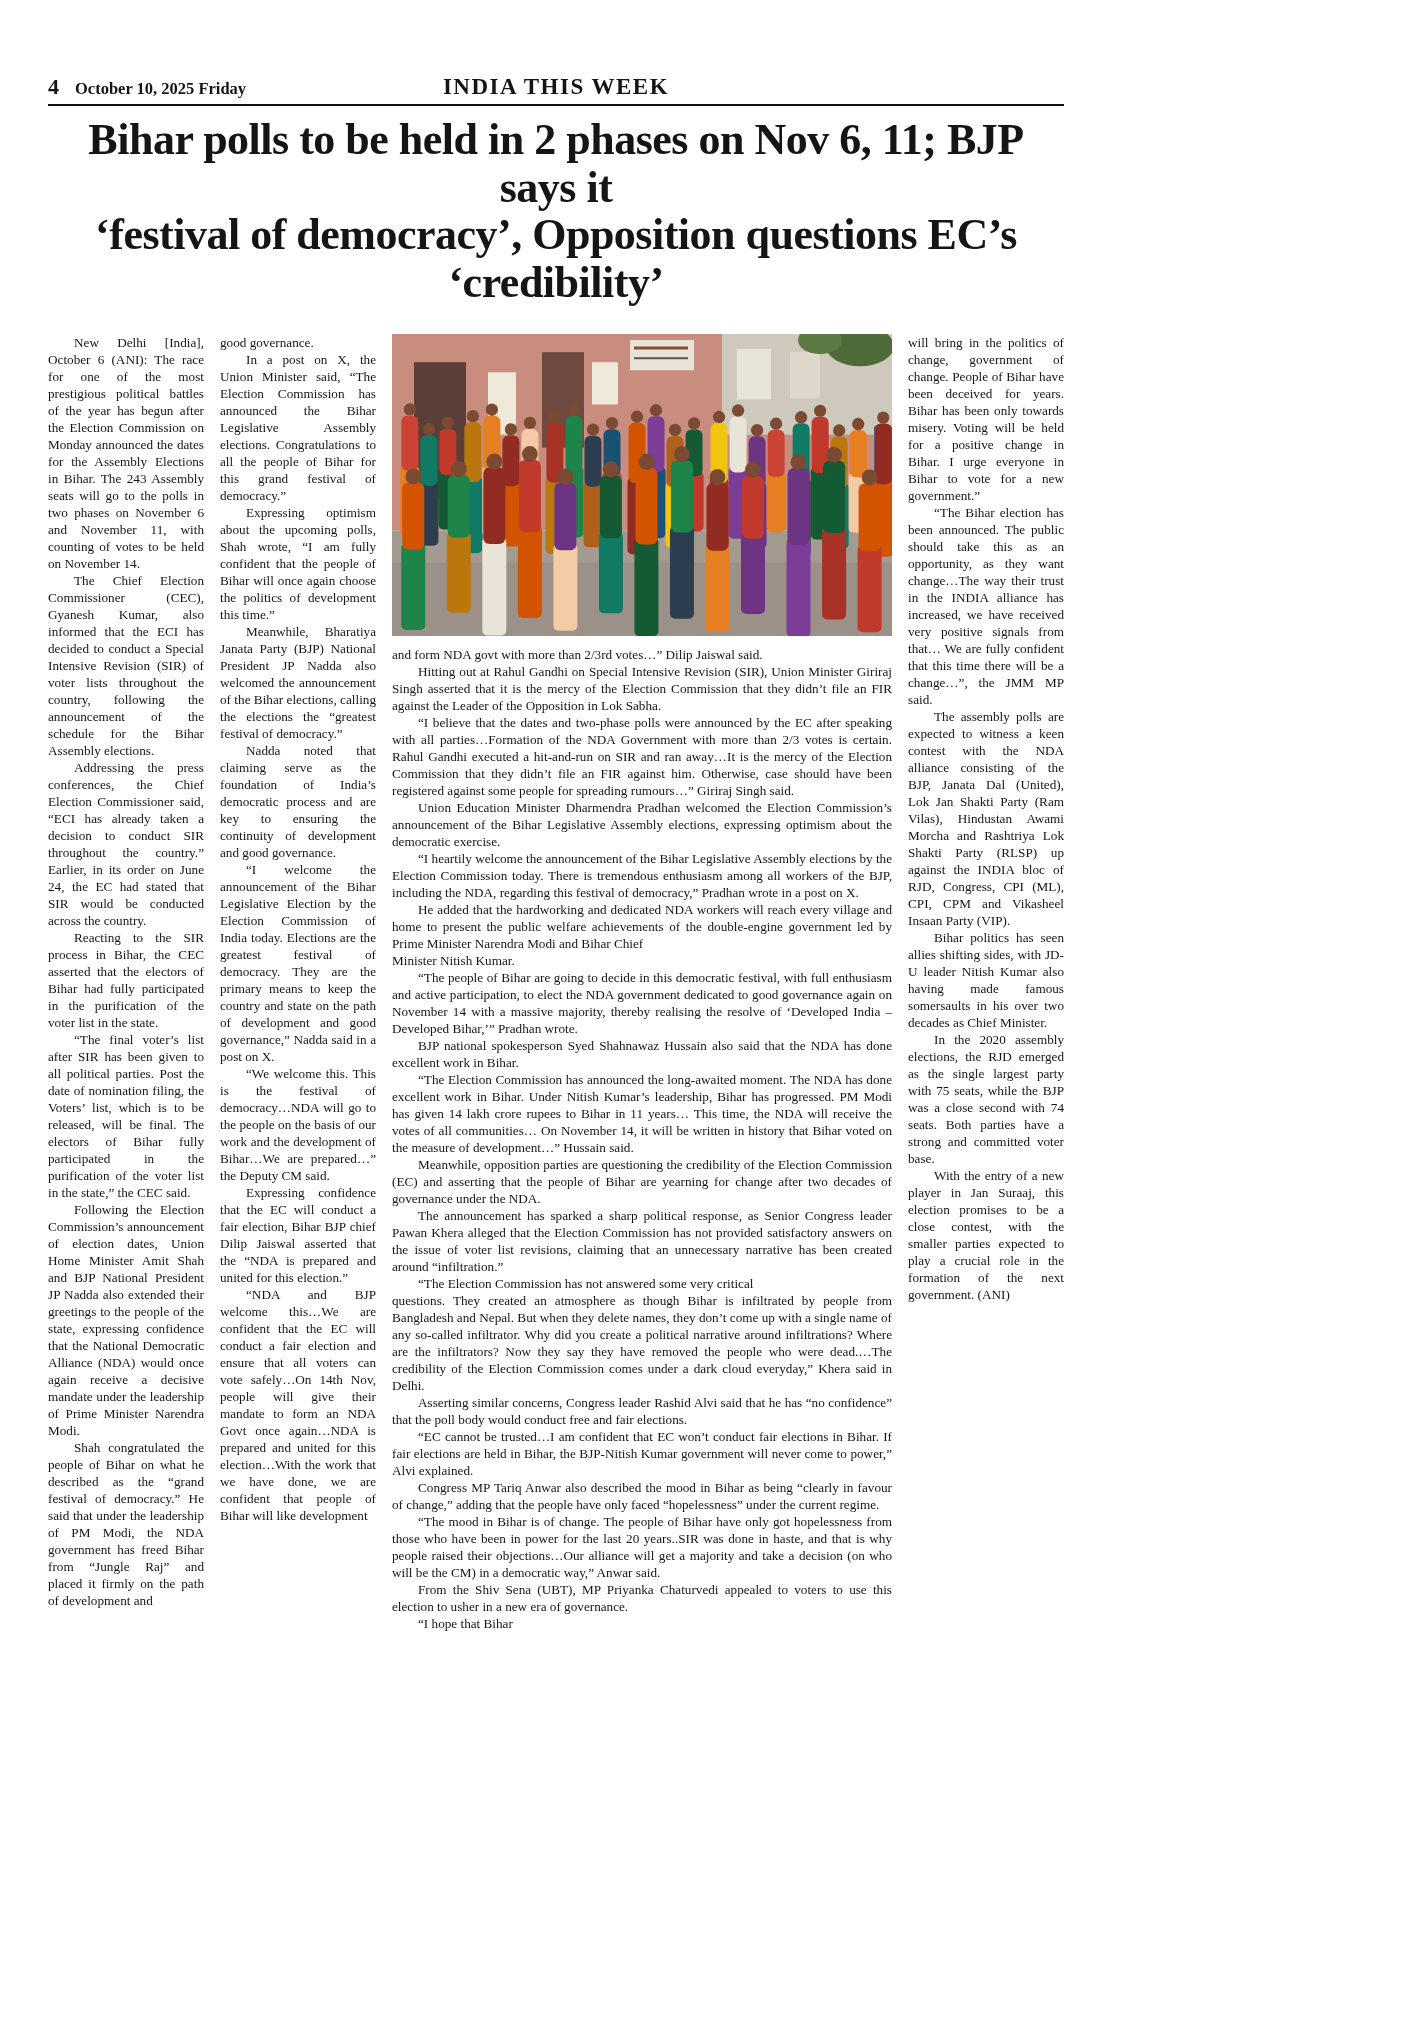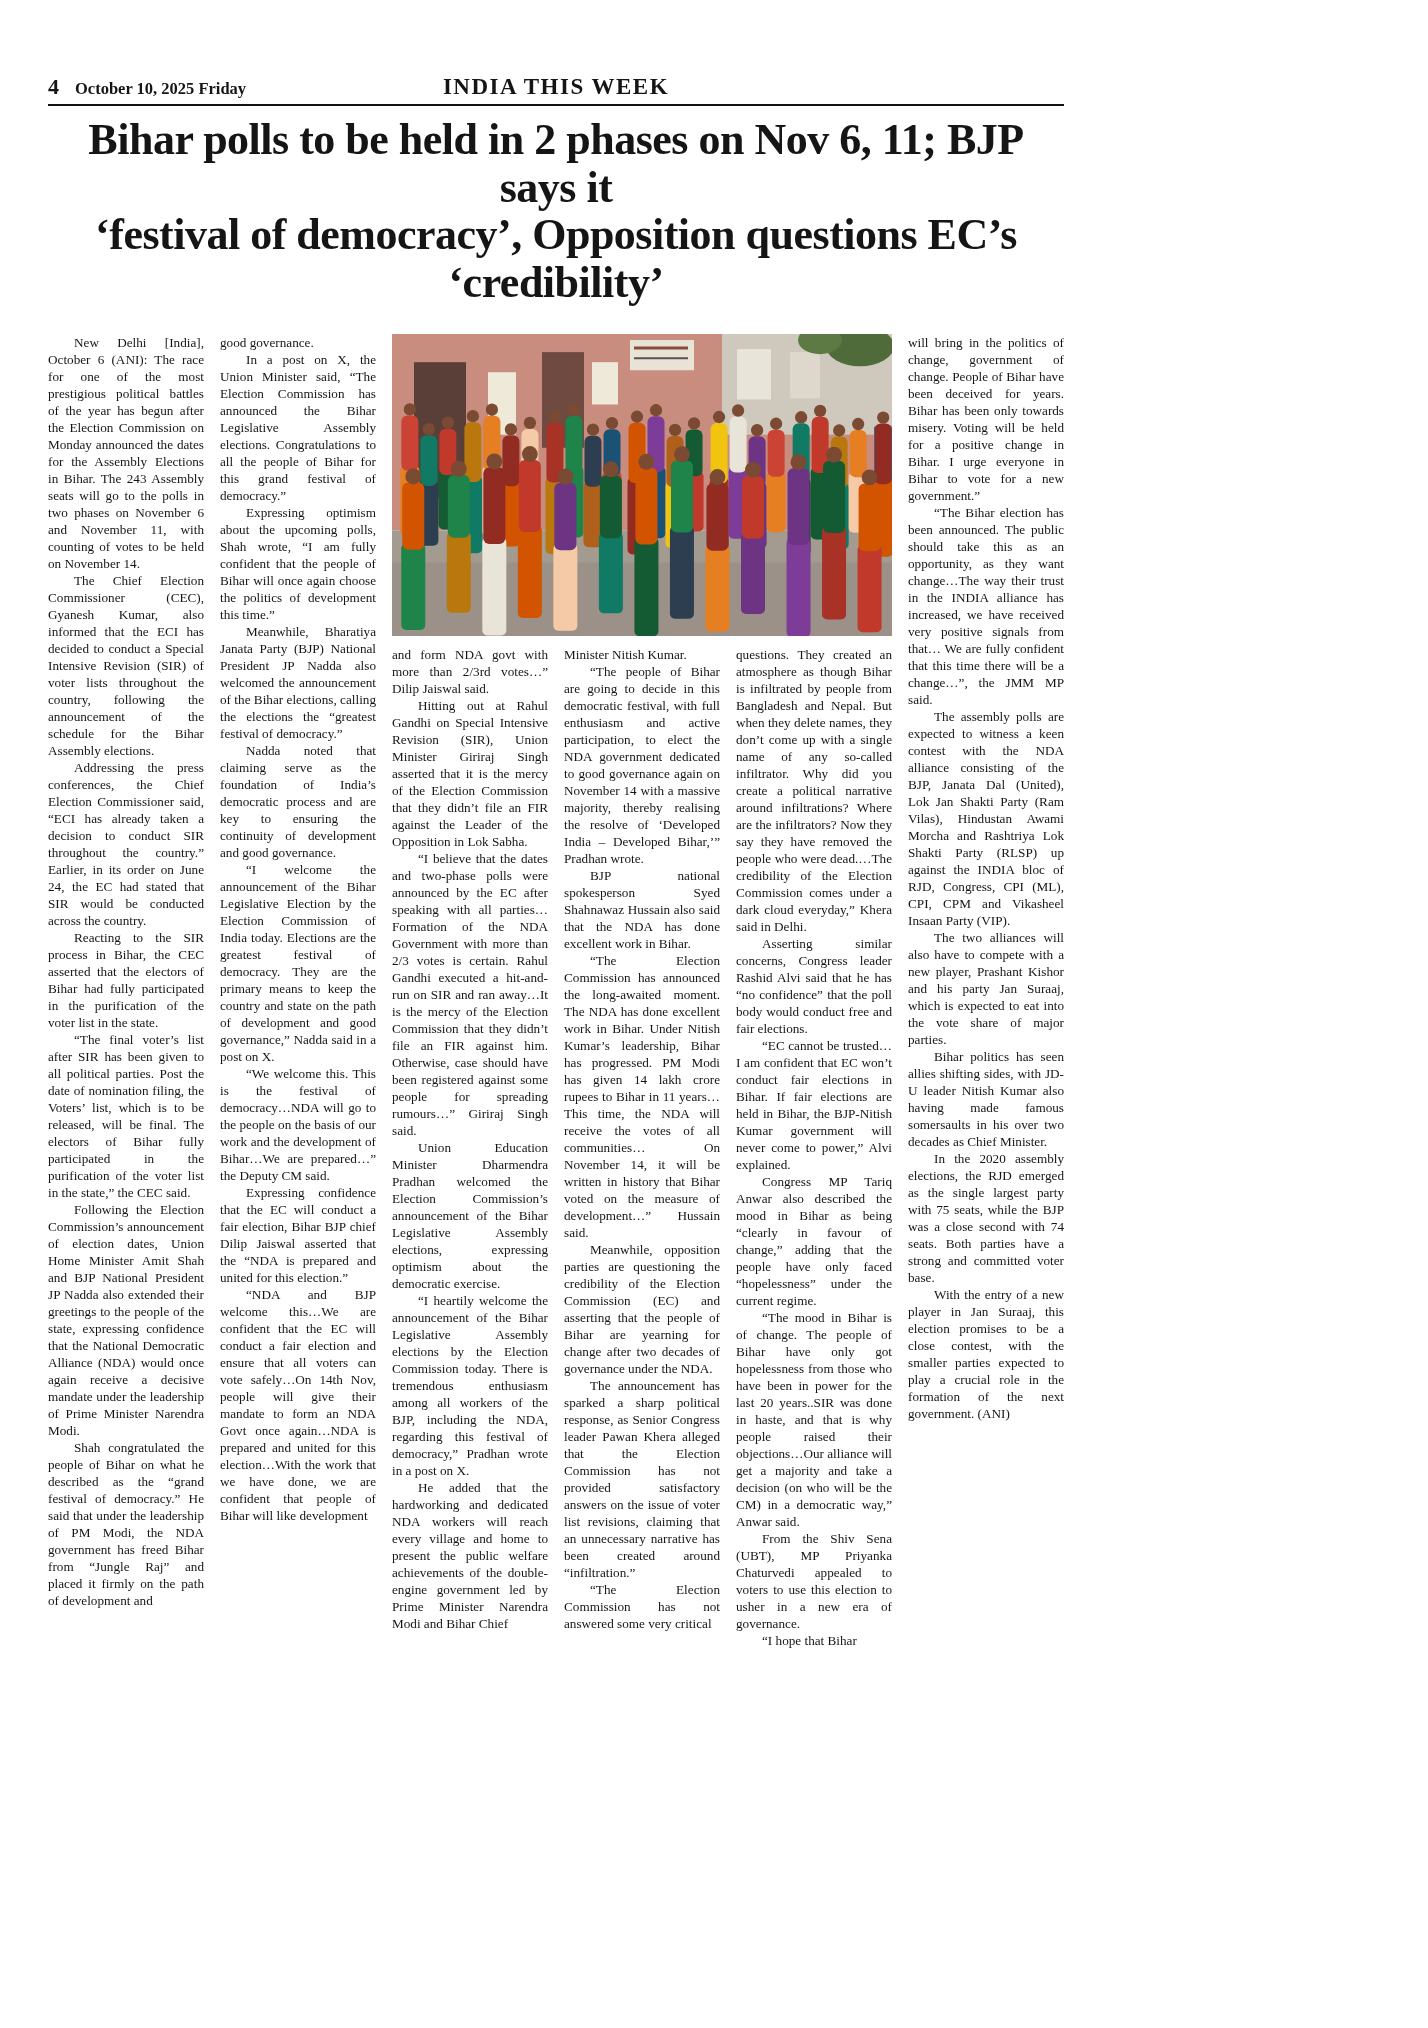--- a/index.html
+++ b/index.html
@@ -44,21 +44,21 @@
   
   .body-grid {
     display: grid;
     grid-template-columns: repeat(6, 1fr);
     column-gap: 16px;
     margin-top: 4px;
   }
   .mid { grid-column: 3 / 6; }
   .midcols {
     display: grid;
-    grid-template-columns: repeat(3, 1fr);
+    grid-template-columns: repeat(1, 1fr);
     column-gap: 16px;
     margin-top: 10px;
   }
   .col { font-size: 13.2px; line-height: 17px; }
   .col p {
     margin: 0;
     text-indent: 26px;
     text-align: justify;
     hyphens: auto;
     -webkit-hyphens: auto;
@@ -353,21 +353,20 @@
               <p>From the Shiv Sena (UBT), MP Priyanka Chaturvedi appealed to voters to use this election to usher in a new era of governance.</p>
               <p>“I hope that Bihar</p>
             </div>
         </div>
       </div>
 
       <div class="col cont">
           <p>will bring in the politics of change, government of change. People of Bihar have been deceived for years. Bihar has been only towards misery. Voting will be held for a positive change in Bihar. I urge everyone in Bihar to vote for a new government.”</p>
           <p>“The Bihar election has been announced. The public should take this as an opportunity, as they want change…The way their trust in the INDIA alliance has increased, we have received very positive signals from that… We are fully confident that this time there will be a change…”, the JMM MP said.</p>
           <p>The assembly polls are expected to witness a keen contest with the NDA alliance consisting of the BJP, Janata Dal (United), Lok Jan Shakti Party (Ram Vilas), Hindustan Awami Morcha and Rashtriya Lok Shakti Party (RLSP) up against the INDIA bloc of RJD, Congress, CPI (ML), CPI, CPM and Vikasheel Insaan Party (VIP).</p>
-          <p>The two alliances will also have to compete with a new player, Prashant Kishor and his party Jan Suraaj, which is expected to eat into the vote share of major parties.</p>
           <p>Bihar politics has seen allies shifting sides, with JD-U leader Nitish Kumar also having made famous somersaults in his over two decades as Chief Minister.</p>
           <p>In the 2020 assembly elections, the RJD emerged as the single largest party with 75 seats, while the BJP was a close second with 74 seats. Both parties have a strong and committed voter base.</p>
           <p>With the entry of a new player in Jan Suraaj, this election promises to be a close contest, with the smaller parties expected to play a crucial role in the formation of the next government. (ANI)</p>
         </div>
 
     </section>
   </div>
 </div>
 
 </body></html>

